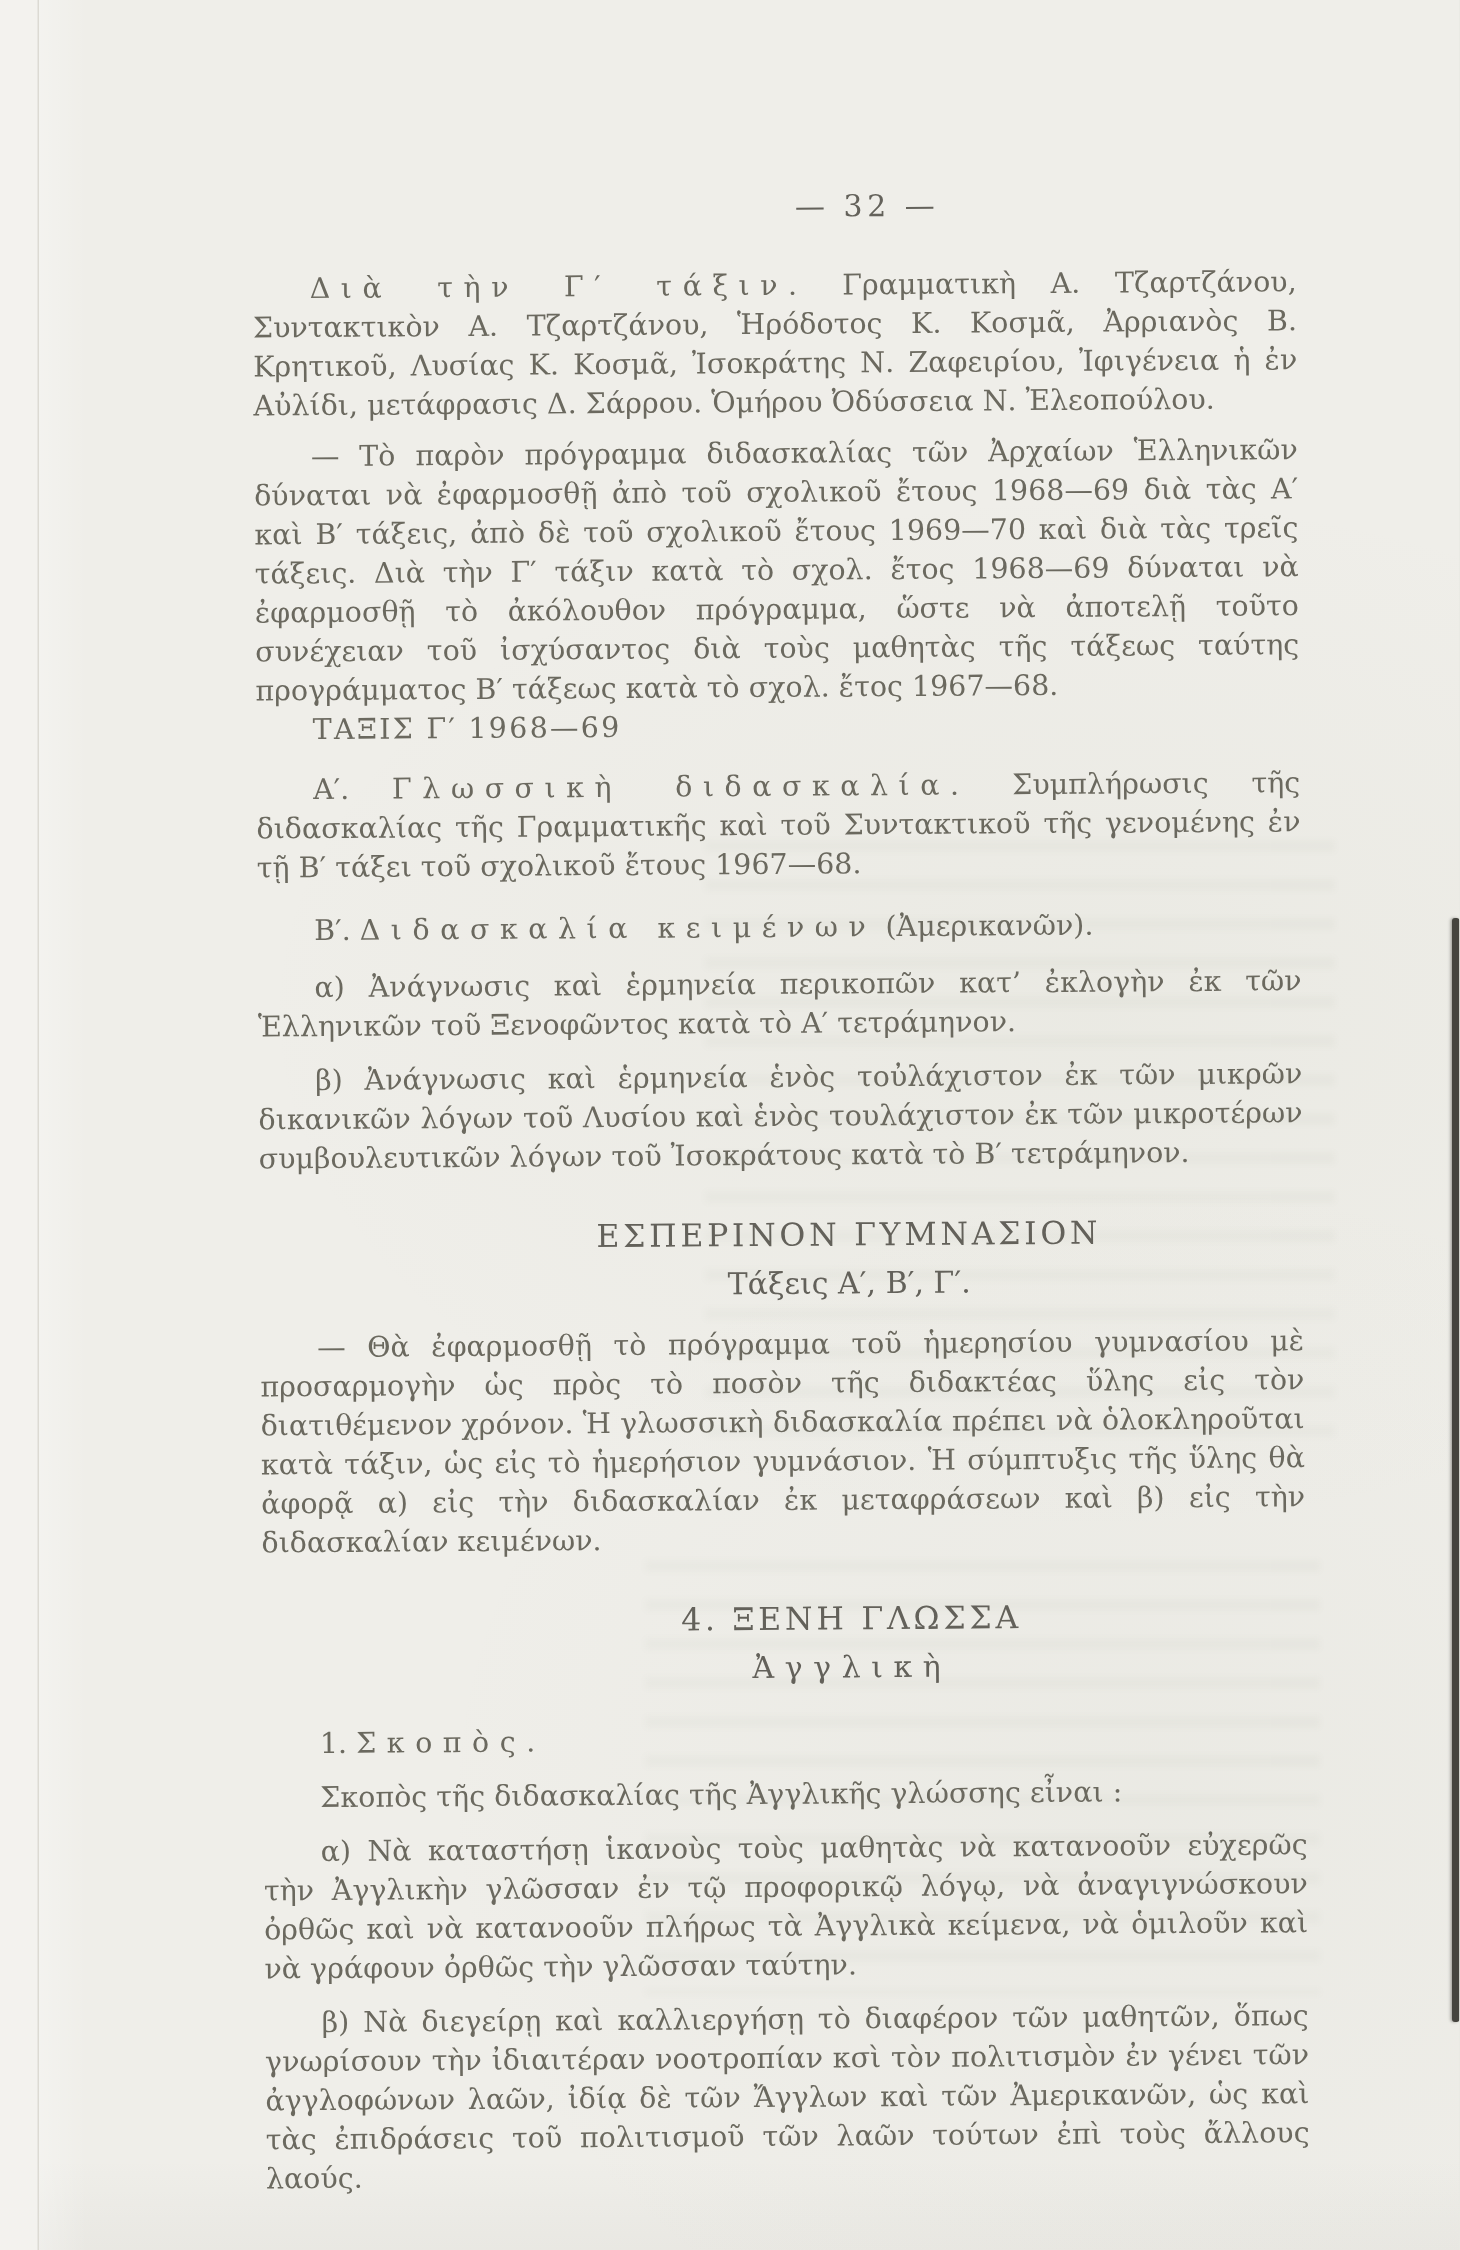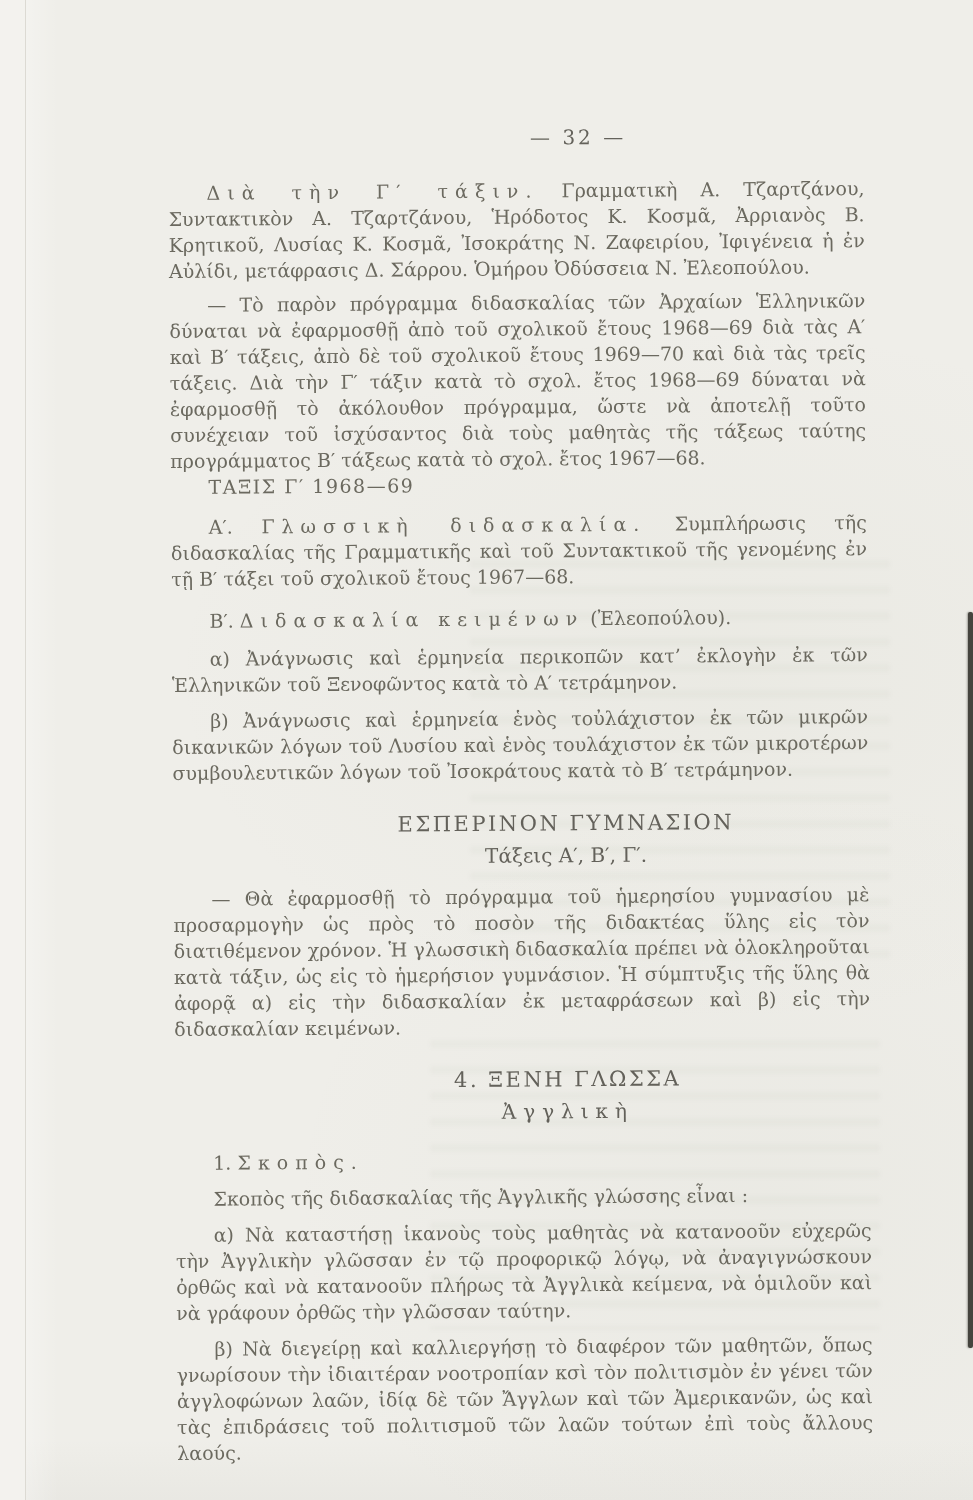--- a/index.html
+++ b/index.html
@@ -90,21 +90,21 @@
     <p class="body mt-8">— Τὸ παρὸν πρόγραμμα διδασκαλίας τῶν Ἀρχαίων Ἑλληνικῶν δύναται νὰ ἐφαρμοσθῇ ἀπὸ τοῦ σχολικοῦ ἔτους 1968—69 διὰ τὰς Α′ καὶ Β′ τάξεις, ἀπὸ δὲ τοῦ σχολικοῦ ἔτους 1969—70 καὶ διὰ τὰς τρεῖς τάξεις. Διὰ τὴν Γ′ τάξιν κατὰ τὸ σχολ. ἔτος 1968—69 δύναται νὰ ἐφαρμοσθῇ τὸ ἀκόλουθον πρόγραμμα, ὥστε νὰ ἀποτελῇ τοῦτο συνέχειαν τοῦ ἰσχύσαντος διὰ τοὺς μαθητὰς τῆς τάξεως ταύτης προγράμματος Β′ τάξεως κατὰ τὸ σχολ. ἔτος 1967—68.</p>
 
     <p class="body noindent caps-line">ΤΑΞΙΣ Γ′ 1968—69</p>
 
     <p class="body mt-14"><span>Α′.</span>
       <span class="spread">Γλωσσικὴ διδασκαλία.</span>
       <span>Συμπλήρωσις τῆς διδασκαλίας τῆς Γραμματικῆς καὶ τοῦ Συντακτικοῦ τῆς γενομένης ἐν τῇ Β′ τάξει τοῦ σχολικοῦ ἔτους 1967—68.</span></p>
 
     <p class="body mt-16"><span>Β′.</span>
       <span class="spread">Διδασκαλία κειμένων</span>
-      <span>(Ἐλεοπούλου).</span></p>
+      <span>(Ἀμερικανῶν).</span></p>
 
     <p class="body mt-12">α) Ἀνάγνωσις καὶ ἑρμηνεία περικοπῶν κατ’ ἐκλογὴν ἐκ τῶν Ἑλληνικῶν τοῦ Ξενοφῶντος κατὰ τὸ Α′ τετράμηνον.</p>
 
     <p class="body mt-10">β) Ἀνάγνωσις καὶ ἑρμηνεία ἑνὸς τοὐλάχιστον ἐκ τῶν μικρῶν δικανικῶν λόγων τοῦ Λυσίου καὶ ἑνὸς τουλάχιστον ἐκ τῶν μικροτέρων συμβουλευτικῶν λόγων τοῦ Ἰσοκράτους κατὰ τὸ Β′ τετράμηνον.</p>
 
     <div class="centered heading-caps mt-28">ΕΣΠΕΡΙΝΟΝ ΓΥΜΝΑΣΙΟΝ</div>
 
     <div class="centered mt-8">Τάξεις Α′, Β′, Γ′.</div>
 
     <p class="body mt-16">— Θὰ ἐφαρμοσθῇ τὸ πρόγραμμα τοῦ ἡμερησίου γυμνασίου μὲ προσαρμογὴν ὡς πρὸς τὸ ποσὸν τῆς διδακτέας ὕλης εἰς τὸν διατιθέμενον χρόνον. Ἡ γλωσσικὴ διδασκαλία πρέπει νὰ ὁλοκληροῦται κατὰ τάξιν, ὡς εἰς τὸ ἡμερήσιον γυμνάσιον. Ἡ σύμπτυξις τῆς ὕλης θὰ ἀφορᾷ α) εἰς τὴν διδασκαλίαν ἐκ μεταφράσεων καὶ β) εἰς τὴν διδασκαλίαν κειμένων.</p>

